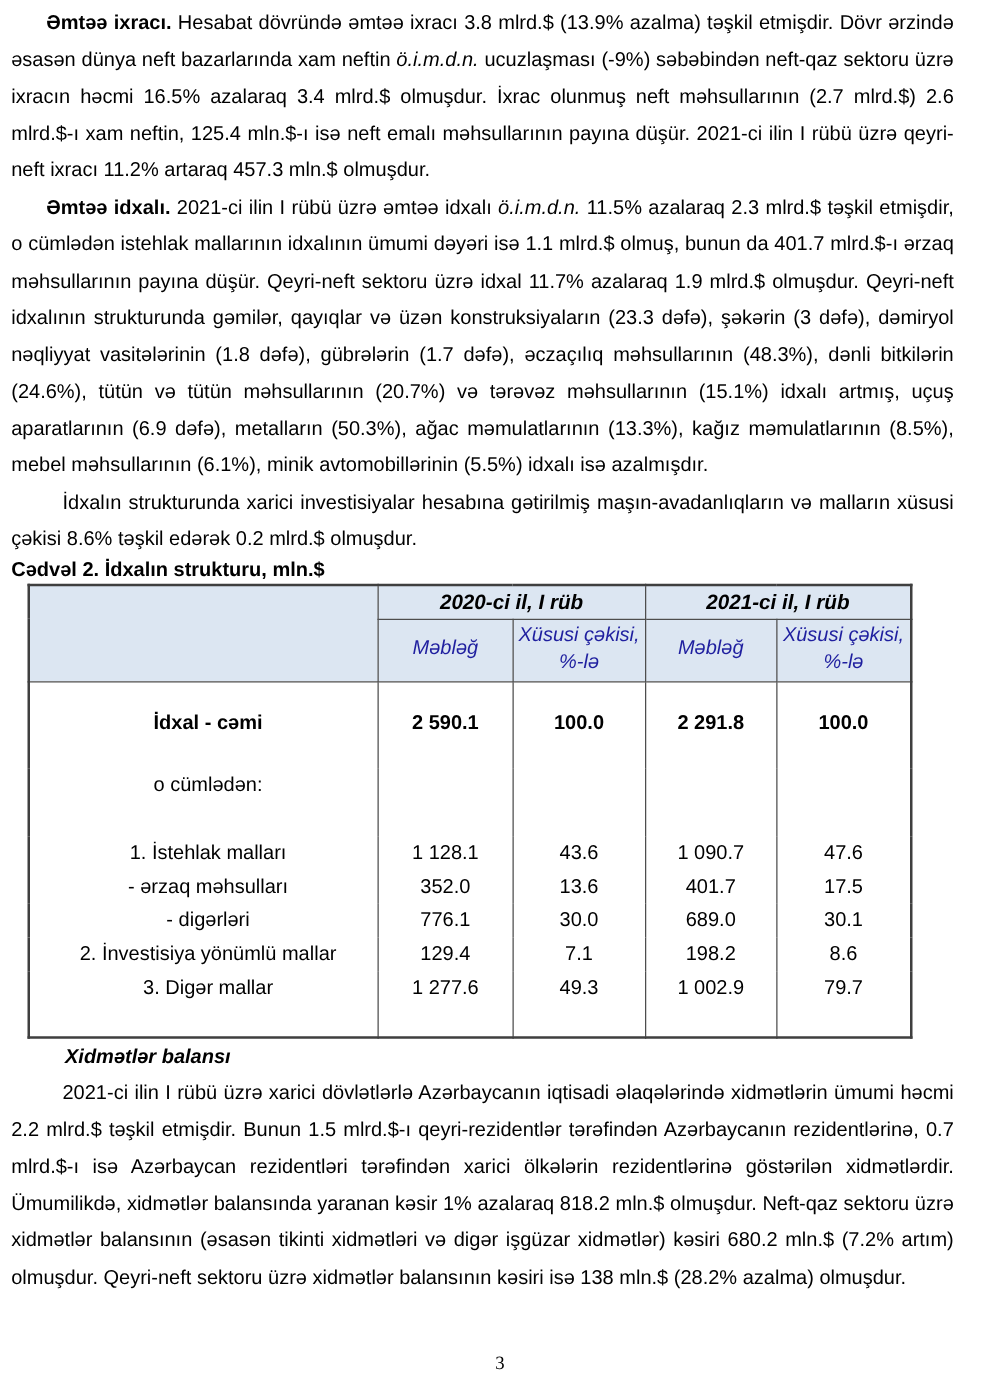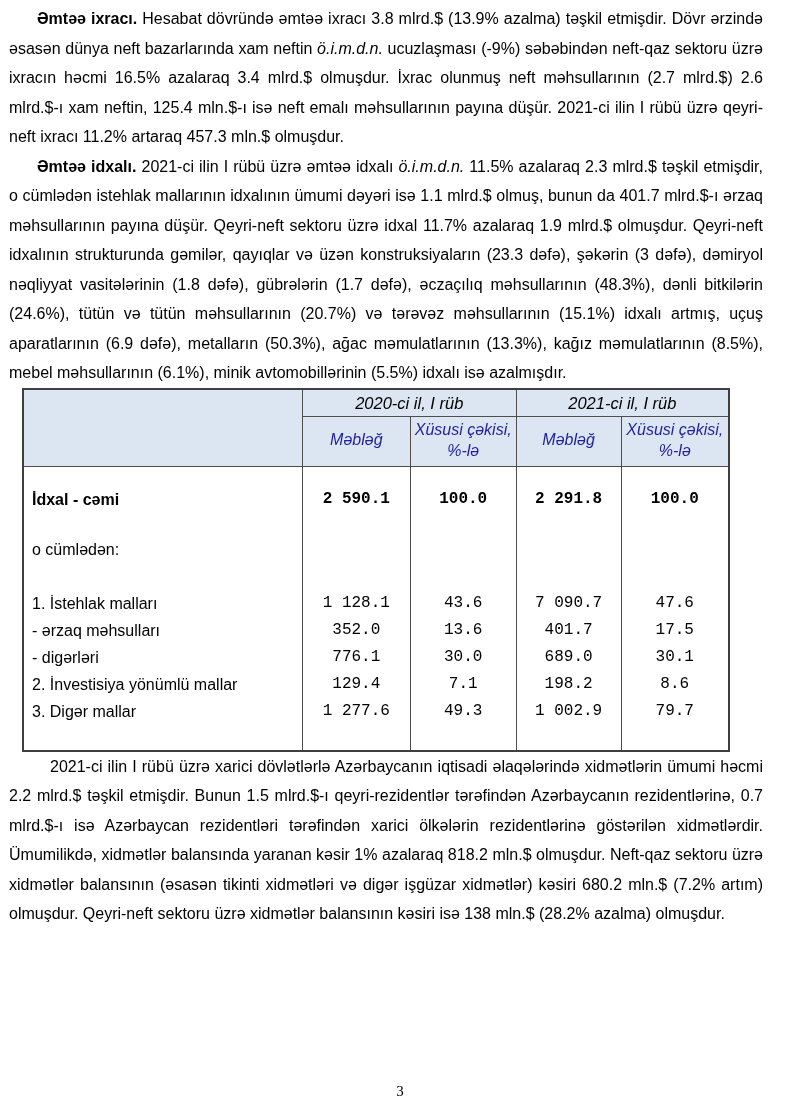--- a/index.html
+++ b/index.html
@@ -31,34 +31,34 @@
   .import-table col.c2{width:105px;}
   .import-table col.c3{width:104px;}
   .import-table col.c4{width:107px;}
 
   .import-table thead th{
     background:#dce6f2;border:1px solid #4d4d4d;
     font-style:italic;font-weight:normal;text-align:center;vertical-align:middle;
     padding:2px 2px;
   }
   .import-table thead th.group-hdr{
-    font-weight:normal;color:#000000;line-height:22px;font-size:16.5px;
+    font-weight:bold;color:#000000;line-height:22px;font-size:16.5px;
   }
   .import-table thead th.sub-hdr{
     color:#1f1f9f;line-height:21px;white-space:pre-line;padding-bottom:5px;
   }
   .import-table thead th.corner{background:#dce6f2;}
 
   .import-table tbody td{
     border-left:1px solid #4d4d4d;border-right:1px solid #4d4d4d;
     border-top:none;border-bottom:none;
     line-height:25px;vertical-align:top;background:#ffffff;
   }
-  .import-table tbody td.lbl{text-align:left;padding-left:8px;}
-  .import-table tbody td.val{text-align:center;font-family:Liberation Mono, monospace;}
+  .import-table tbody td.lbl{text-align:center;padding-left:8px;}
+  .import-table tbody td.val{text-align:center;}
   .import-table tbody td.ind-1{}
   .import-table tbody td.ind-2{}
   .import-table tbody tr.row-total td{font-weight:bold;padding-top:20px;padding-bottom:24px;}
   .import-table tbody tr.row-subhead td{padding-bottom:28px;}
   .import-table tbody tr:last-child td{padding-bottom:26px;}
 
   .services-heading{
     margin:36px 0 0 0;text-indent:43px;font-weight:bold;font-style:italic;text-align:left;
   }
   .services-par{margin:6px 0 0 0;}
@@ -70,21 +70,23 @@
 </style>
 </head>
 <body>
 
 <div class="page">
 
   <p class="body-par indent-sm"><span class="b">Əmtəə ixracı. </span><span>Hesabat dövründə əmtəə ixracı 3.8 mlrd.$ (13.9% azalma) təşkil etmişdir. Dövr ərzində əsasən dünya neft bazarlarında xam neftin </span><span class="i">ö.i.m.d.n.</span><span> ucuzlaşması (-9%) səbəbindən neft-qaz sektoru üzrə ixracın həcmi 16.5% azalaraq 3.4 mlrd.$ olmuşdur. İxrac olunmuş neft məhsullarının (2.7 mlrd.$) 2.6 mlrd.$-ı xam neftin, 125.4 mln.$-ı isə neft emalı məhsullarının payına düşür. 2021-ci ilin I rübü üzrə qeyri-neft ixracı 11.2% artaraq 457.3 mln.$ olmuşdur.</span></p>
 
   <p class="body-par indent-sm"><span class="b">Əmtəə idxalı. </span><span>2021-ci ilin I rübü üzrə əmtəə idxalı </span><span class="i">ö.i.m.d.n.</span><span> 11.5% azalaraq 2.3 mlrd.$ təşkil etmişdir, o cümlədən istehlak mallarının idxalının ümumi dəyəri isə 1.1 mlrd.$ olmuş, bunun da 401.7 mlrd.$-ı ərzaq məhsullarının payına düşür. Qeyri-neft sektoru üzrə idxal 11.7% azalaraq 1.9 mlrd.$ olmuşdur. Qeyri-neft idxalının strukturunda gəmilər, qayıqlar və üzən konstruksiyaların (23.3 dəfə), şəkərin (3 dəfə), dəmiryol nəqliyyat vasitələrinin (1.8 dəfə), gübrələrin (1.7 dəfə), əczaçılıq məhsullarının (48.3%), dənli bitkilərin (24.6%), tütün və tütün məhsullarının (20.7%) və tərəvəz məhsullarının (15.1%) idxalı artmış, uçuş aparatlarının (6.9 dəfə), metalların (50.3%), ağac məmulatlarının (13.3%), kağız məmulatlarının (8.5%), mebel məhsullarının (6.1%), minik avtomobillərinin (5.5%) idxalı isə azalmışdır.</span></p>
 
+  <p class="body-par indent-lg"><span>İdxalın strukturunda xarici investisiyalar hesabına gətirilmiş maşın-avadanlıqların və malların xüsusi çəkisi 8.6% təşkil edərək 0.2 mlrd.$ olmuşdur.</span></p>
 
+  <p class="body-par table-title">Cədvəl 2. İdxalın strukturu, mln.$</p>
 
   <table class="import-table">
     <colgroup>
       <col class="c-label">
         <col class="c1">
         <col class="c2">
         <col class="c3">
         <col class="c4">
     </colgroup>
     <thead>
@@ -114,21 +116,21 @@
           <td class="lbl ind-2">o cümlədən:</td>
           <td class="val"></td>
           <td class="val"></td>
           <td class="val"></td>
           <td class="val"></td>
         </tr>
         <tr class="row-item">
           <td class="lbl ind-0">1. İstehlak malları</td>
           <td class="val">1 128.1</td>
           <td class="val">43.6</td>
-          <td class="val">7 090.7</td>
+          <td class="val">1 090.7</td>
           <td class="val">47.6</td>
         </tr>
         <tr class="row-item">
           <td class="lbl ind-1">- ərzaq məhsulları</td>
           <td class="val">352.0</td>
           <td class="val">13.6</td>
           <td class="val">401.7</td>
           <td class="val">17.5</td>
         </tr>
         <tr class="row-item">
@@ -148,18 +150,19 @@
         <tr class="row-item">
           <td class="lbl ind-0">3. Digər mallar</td>
           <td class="val">1 277.6</td>
           <td class="val">49.3</td>
           <td class="val">1 002.9</td>
           <td class="val">79.7</td>
         </tr>
       </tbody>
   </table>
 
+  <p class="body-par services-heading">Xidmətlər balansı</p>
 
   <p class="body-par indent-lg services-par"><span>2021-ci ilin I rübü üzrə xarici dövlətlərlə Azərbaycanın iqtisadi əlaqələrində xidmətlərin ümumi həcmi 2.2 mlrd.$ təşkil etmişdir. Bunun 1.5 mlrd.$-ı qeyri-rezidentlər tərəfindən Azərbaycanın rezidentlərinə, 0.7 mlrd.$-ı isə Azərbaycan rezidentləri tərəfindən xarici ölkələrin rezidentlərinə göstərilən xidmətlərdir. Ümumilikdə, xidmətlər balansında yaranan kəsir 1% azalaraq 818.2 mln.$ olmuşdur. Neft-qaz sektoru üzrə xidmətlər balansının (əsasən tikinti xidmətləri və digər işgüzar xidmətlər) kəsiri 680.2 mln.$ (7.2% artım) olmuşdur. Qeyri-neft sektoru üzrə xidmətlər balansının kəsiri isə 138 mln.$ (28.2% azalma) olmuşdur.</span></p>
 
 </div>
 
 <div class="page-number">3</div>
 
 </body></html>

